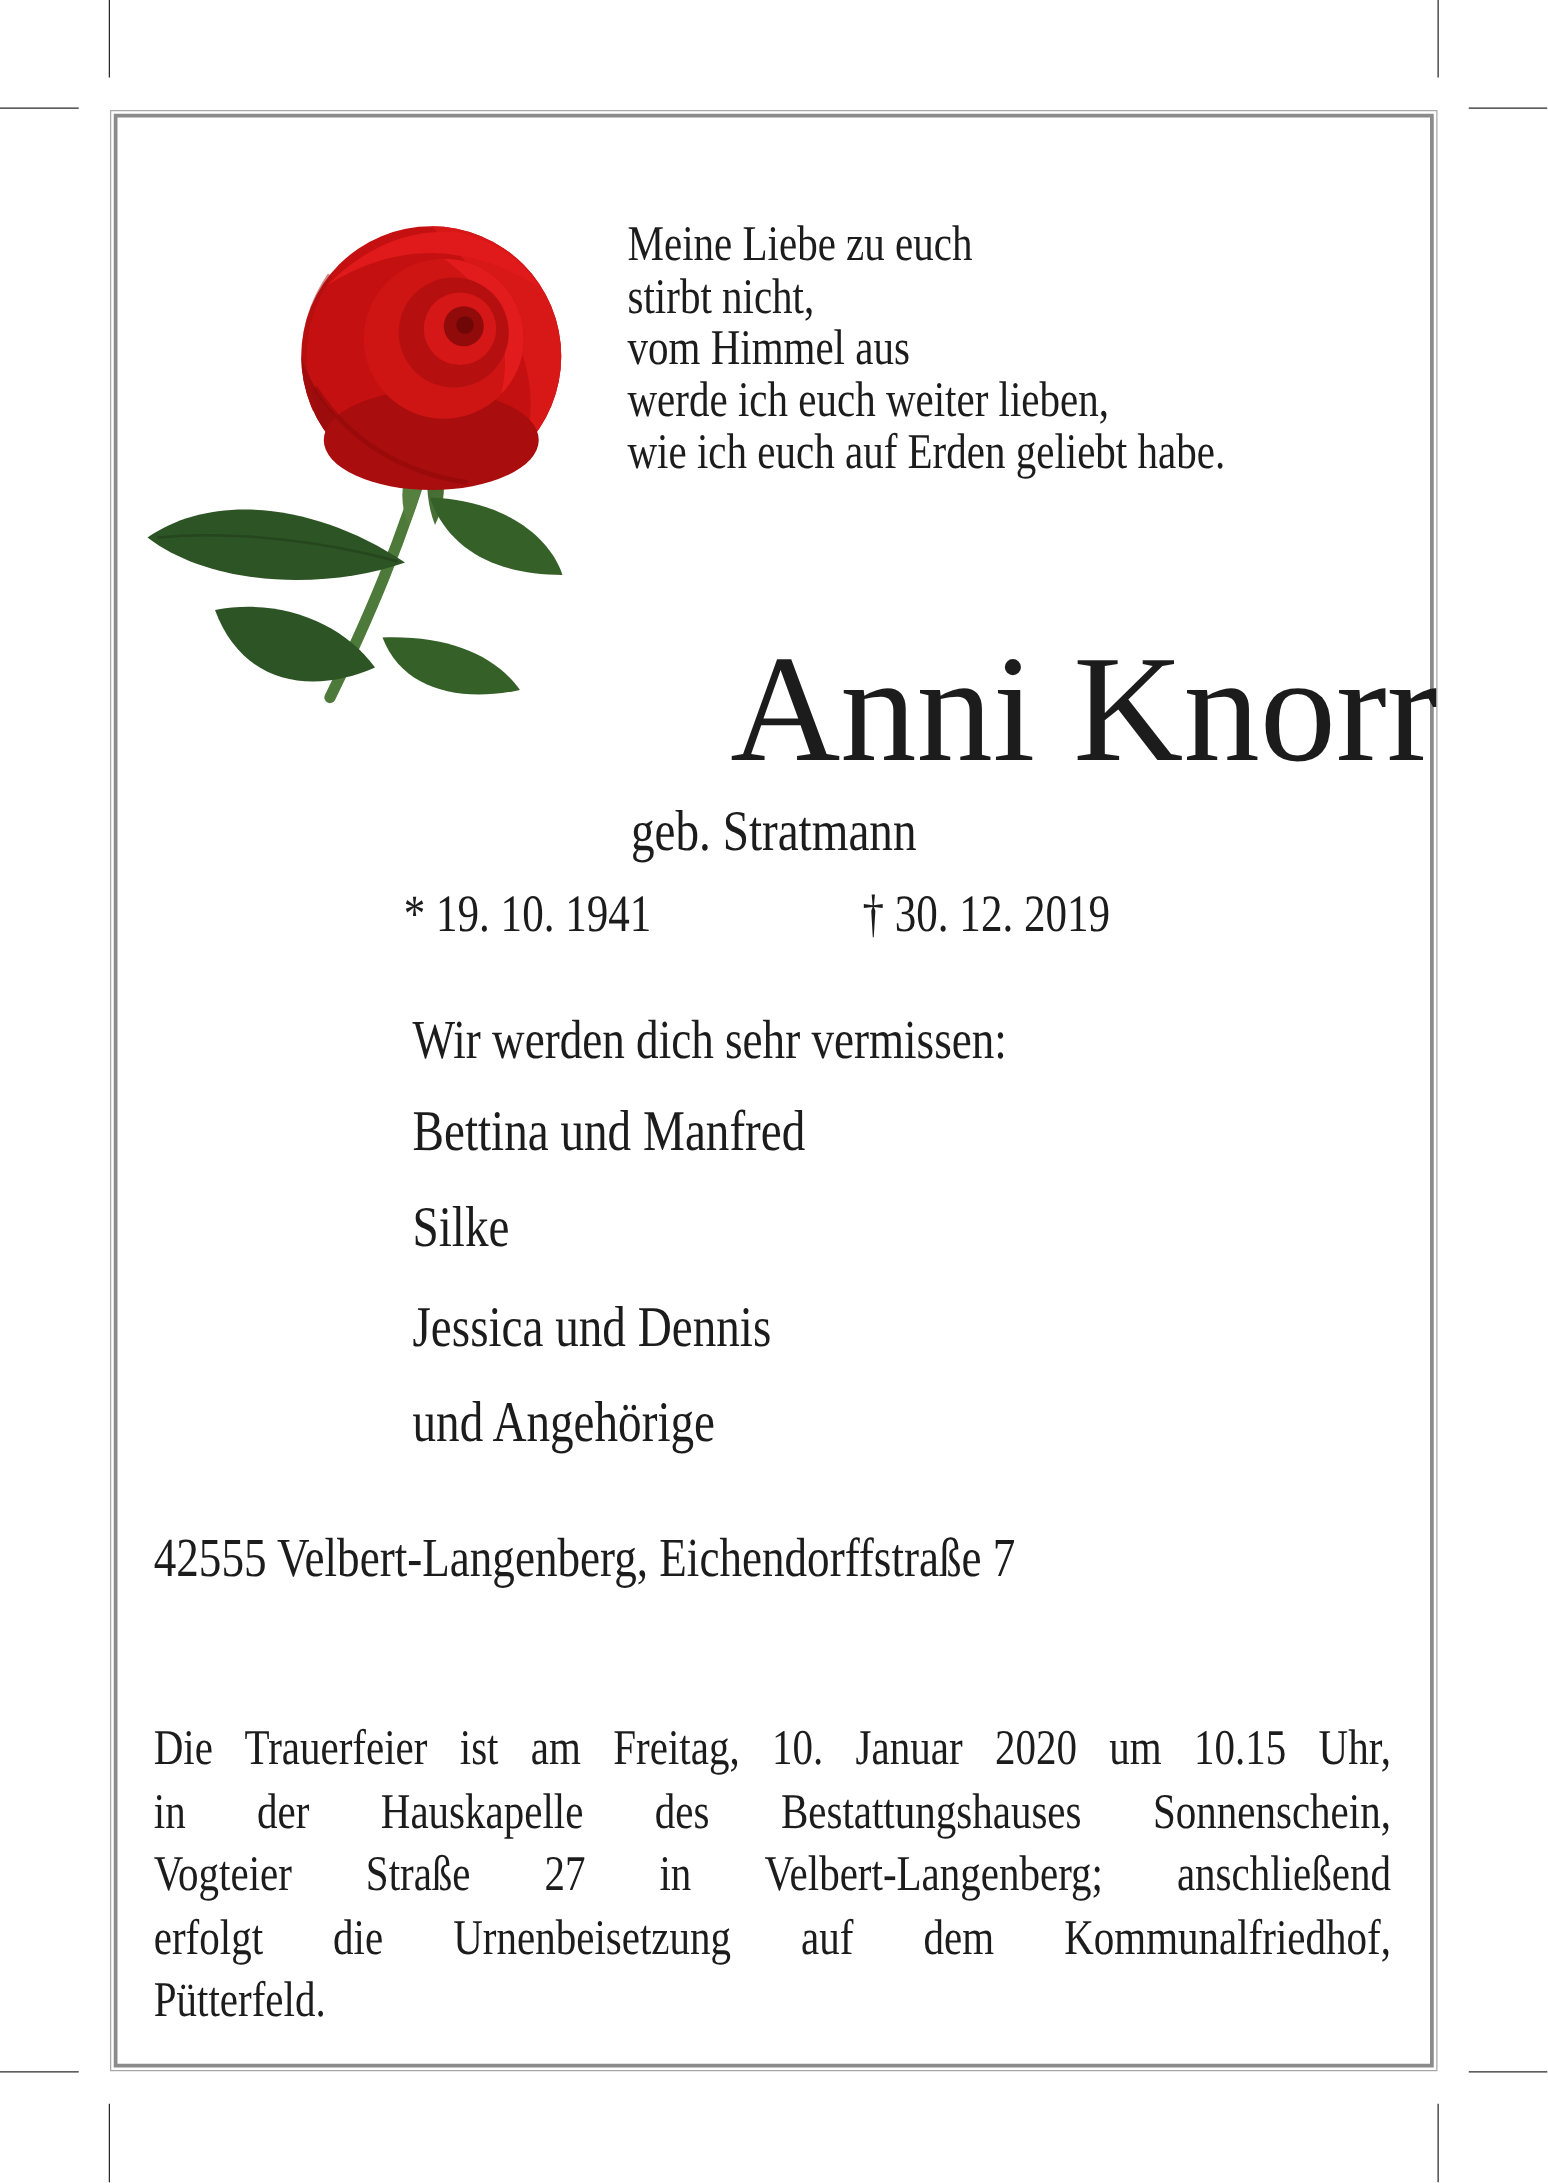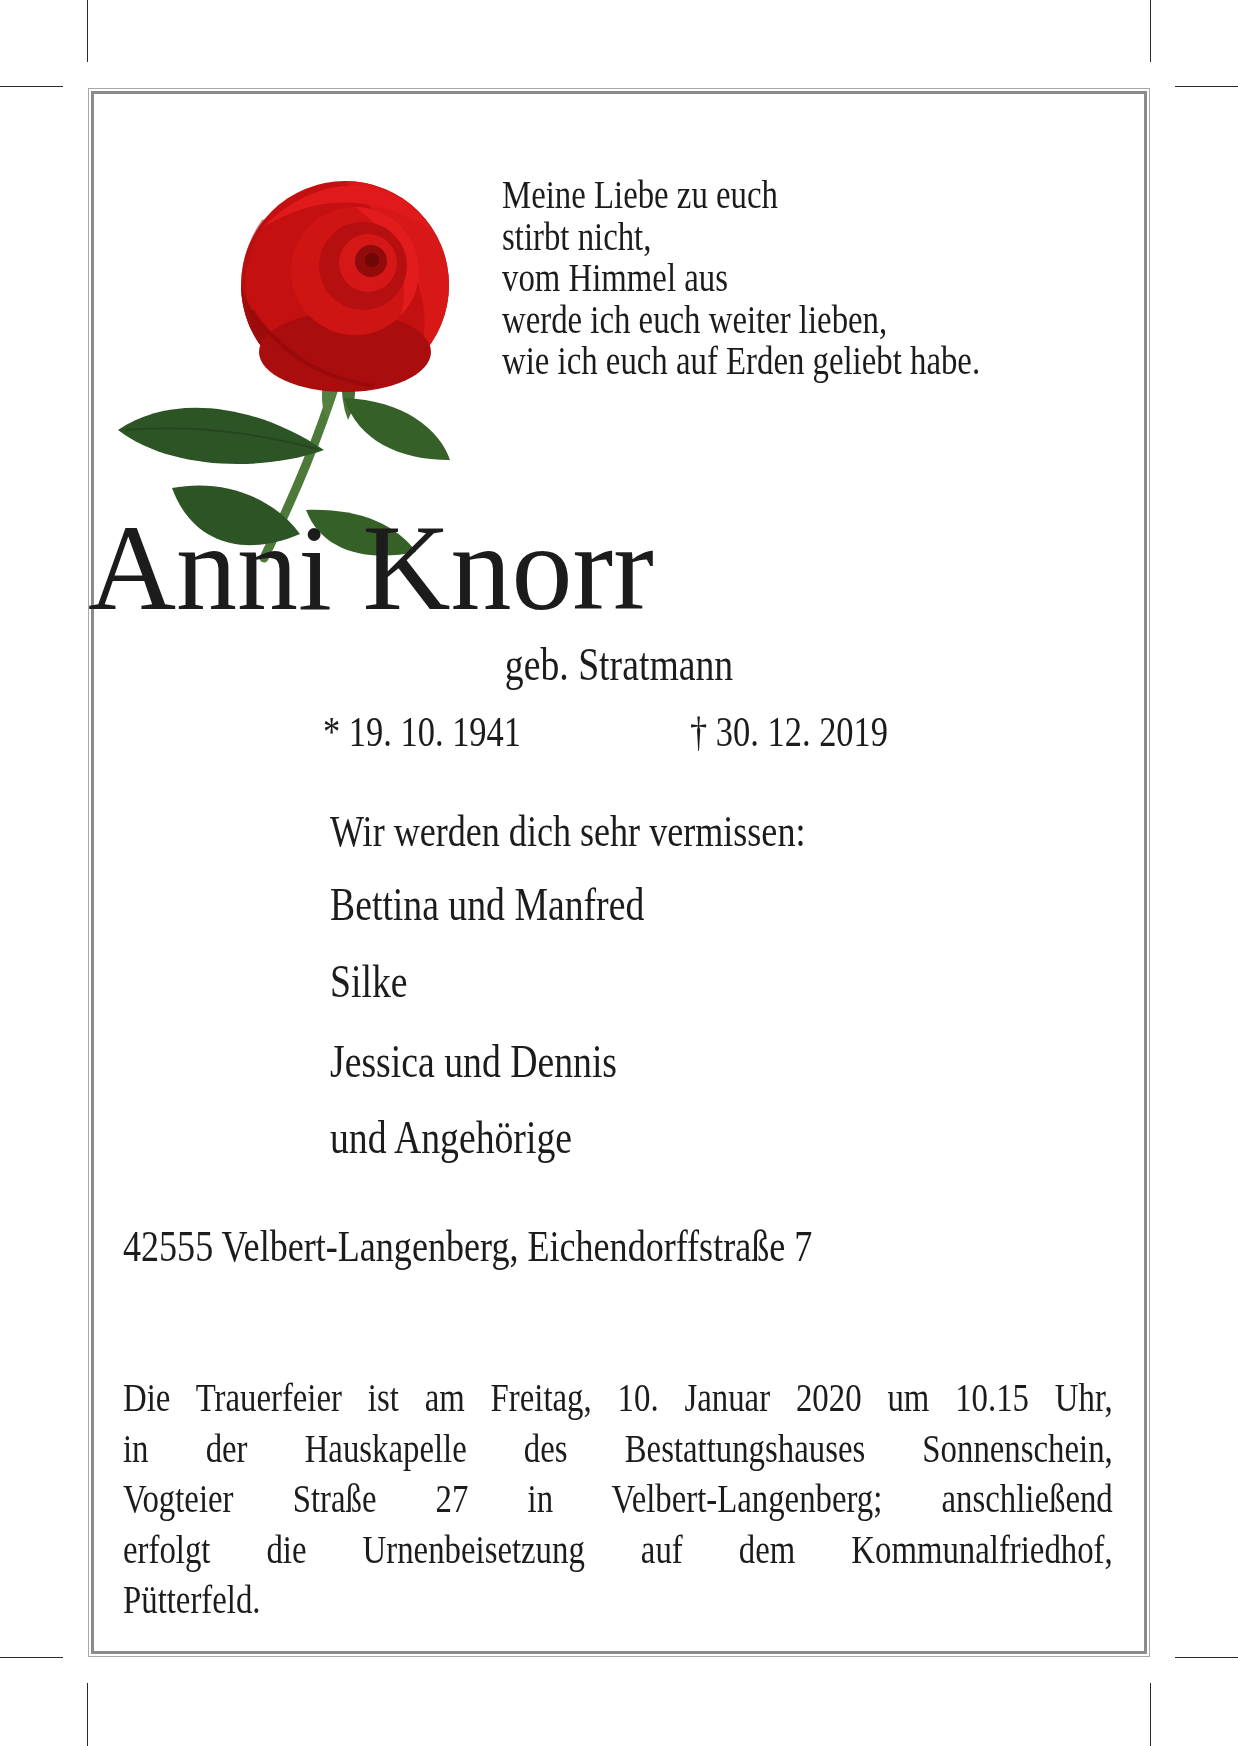--- a/index.html
+++ b/index.html
@@ -20,21 +20,21 @@
   .card-inner{
     position:absolute;left:2px;top:2px;right:2px;bottom:2px;
     border:3px solid #8b8b8b;
   }
   
   .verse{
     left:502px;top:174px;font-size:40px;line-height:41.5px;
     transform:scaleX(0.82);transform-origin:left top;white-space:nowrap;
   }
   .deceased-name{
-    left:88px;top:508px;width:1062px;text-align:left;
+    left:88px;top:508px;width:1062px;text-align:right;
     font-size:122px;line-height:120px;white-space:nowrap;
   }
   .maiden{
     left:88px;top:642px;width:1062px;text-align:center;
     font-size:46px;line-height:46px;transform:scaleX(0.82);white-space:nowrap;
   }
   .date{
     top:711px;font-size:42px;line-height:42px;
     transform:scaleX(0.82);transform-origin:left top;white-space:nowrap;
   }

